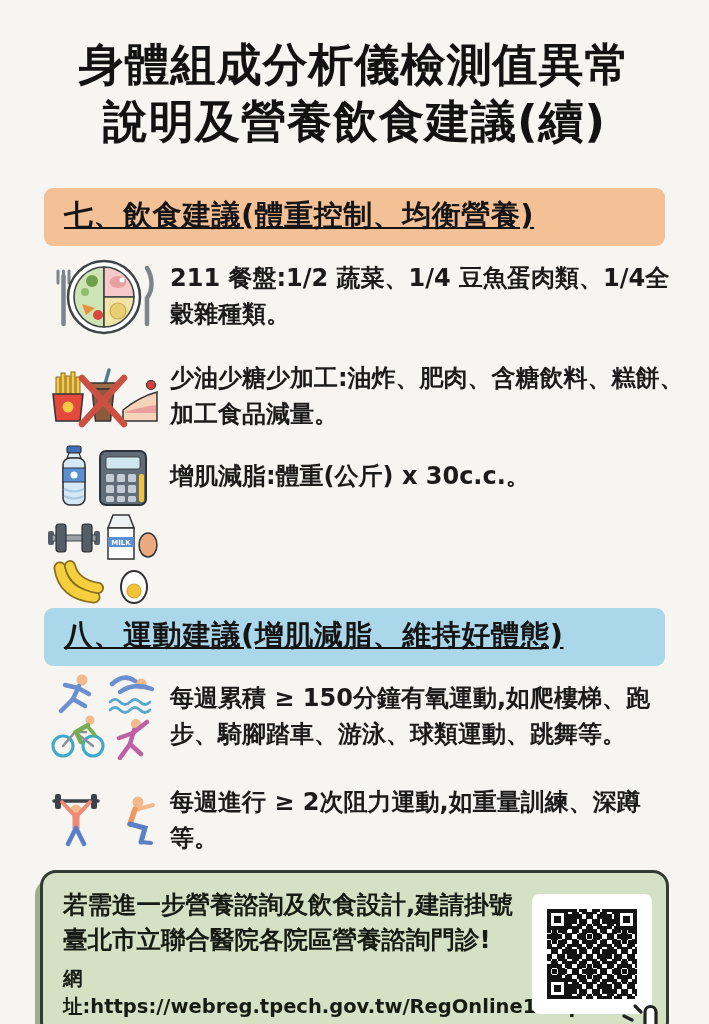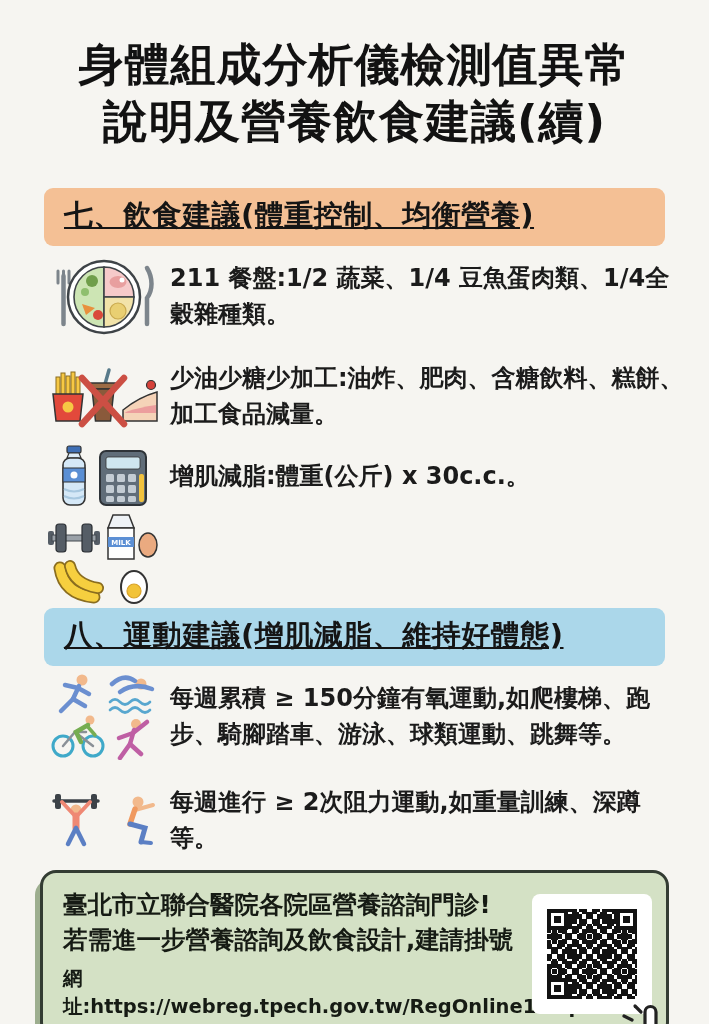--- a/index.html
+++ b/index.html
@@ -257,22 +257,22 @@
           <path d="M93,52 L103,53" stroke="#5b7fc4" stroke-width="4"></path>
         </g>
       </svg>
     </div>
     <p class="txt">每週進行 ≥ 2次阻力運動,如重量訓練、深蹲等。</p>
   </div>
 
   <div class="footer-wrap">
     <div class="footer-box">
       <div class="footer-text">
+        <p>若需進一步營養諮詢及飲食設計,建請掛號</p>
         <p>臺北市立聯合醫院各院區營養諮詢門診!</p>
-        <p>若需進一步營養諮詢及飲食設計,建請掛號</p>
         <p class="url-line">
           <span>網址:</span><span>https://webreg.tpech.gov.tw/RegOnline1.aspx</span>
         </p>
       </div>
       <div class="qr-card">
         <i class="c-tl"></i>
         <i class="c-tr"></i>
         <i class="c-bl"></i>
         <i class="c-br"></i>
         <div class="qr-pattern">

